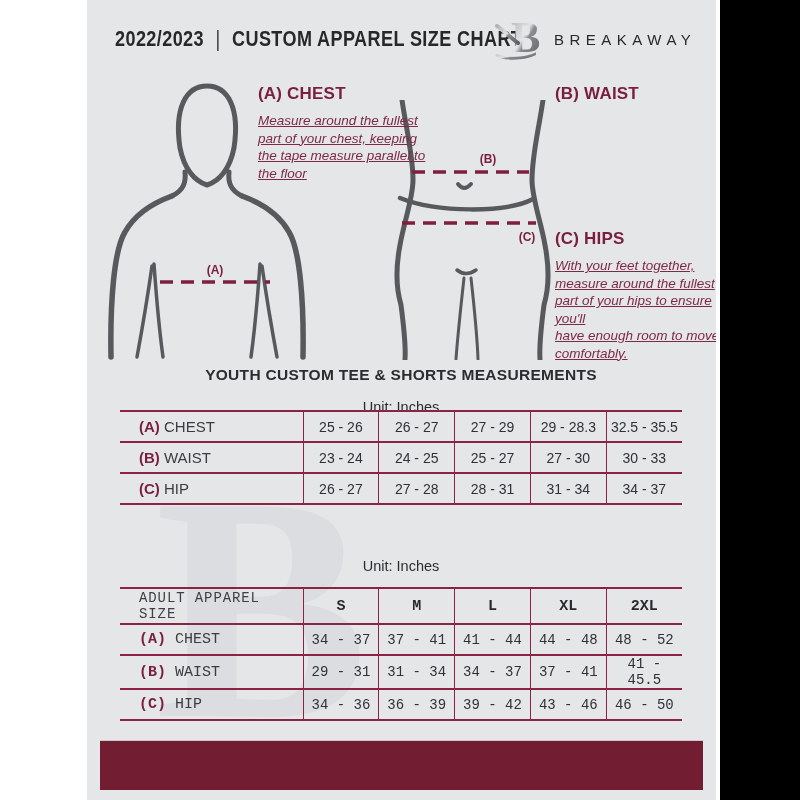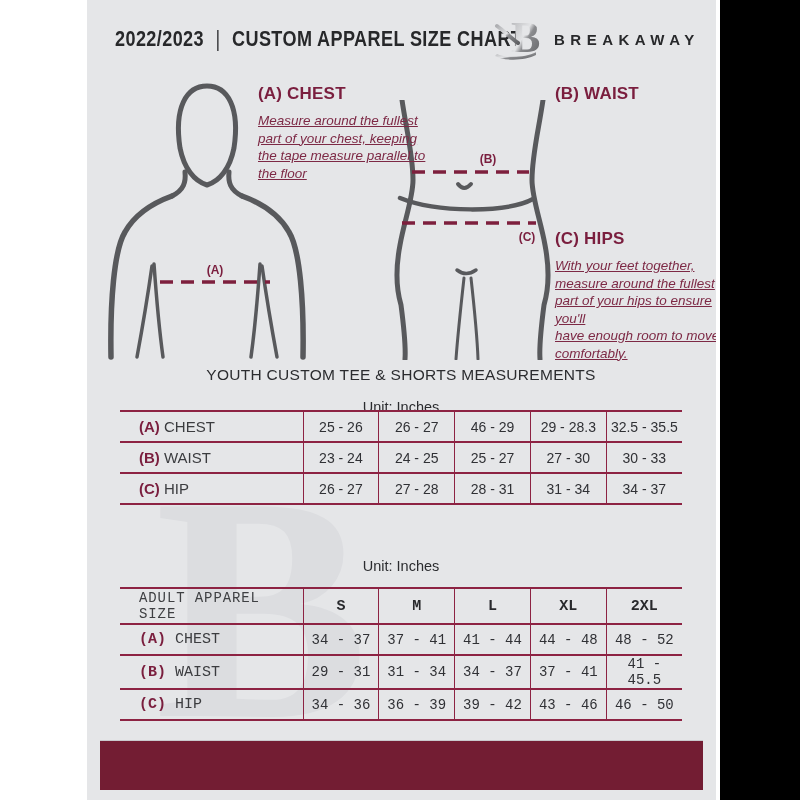--- a/index.html
+++ b/index.html
@@ -6,41 +6,41 @@
   .stage{position:relative;width:720px;height:800px;background:#ffffff;overflow:hidden;
          font-family:"Liberation Sans",sans-serif;}
   .page{position:absolute;left:87px;top:0;width:629px;height:800px;background:#e5e6e8;overflow:hidden;}
 
   
   .hdr-left{position:absolute;left:28px;top:26px;white-space:nowrap;color:#27282a;
             font-weight:bold;font-size:22px;transform:scaleX(.82);transform-origin:0 50%;
             letter-spacing:.5px;z-index:3;}
   .hdr-sep{margin:0 14px;font-weight:normal;color:#3a3b3d;}
   .logo{position:absolute;left:404px;top:12px;z-index:3;}
-  .brand{position:absolute;left:467px;top:31px;font-size:15px;font-weight:bold;
+  .brand{position:absolute;left:467px;top:31px;font-size:15px;font-weight:normal;
          letter-spacing:5.5px;color:#28292b;z-index:3;}
 
   
   .guide{position:absolute;z-index:2;}
   .guide-h{font-size:17px;font-weight:bold;color:#7a1e3e;letter-spacing:.2px;}
   .guide-p{font-size:13.5px;line-height:1.3;font-style:italic;color:#7d2945;margin-top:8px;
            white-space:pre-line;text-decoration:underline;}
   .g-chest{left:171px;top:84px;width:178px;}
   .g-waist{left:468px;top:84px;width:152px;}
   .g-hips{left:468px;top:229px;width:172px;}
   .fig{position:absolute;z-index:1;}
 
   
   .watermark{position:absolute;left:68px;top:448px;font-family:"Liberation Serif",serif;
              font-weight:bold;font-size:320px;line-height:1;color:#dcdde0;z-index:0;
              user-select:none;}
 
   
   .sec{position:absolute;left:33px;width:562px;text-align:center;z-index:2;}
-  .sec-title{font-size:15.5px;font-weight:normal;color:#2b2c2f;letter-spacing:.3px;}
+  .sec-title{font-size:15.5px;font-weight:bold;color:#2b2c2f;letter-spacing:.3px;}
   .sec-unit{font-size:14.5px;color:#2b2c2f;margin-top:15px;}
   table.size{position:absolute;left:33px;width:562px;border-collapse:collapse;
              table-layout:fixed;z-index:2;}
   table.size{border-top:2px solid #8d2343;border-bottom:2px solid #8d2343;}
   table.size td,table.size th{padding:0;vertical-align:middle;border-left:1.5px solid #8d2343;}
   table.size td:first-child,table.size th:first-child{border-left:none;}
   table.size tr.hrow{height:36px;}
   table.size tr.drow{height:31px;border-top:2px solid #8d2343;}
   .cell-sizehdr{text-align:left;padding-left:19px !important;font-weight:normal;
                 font-size:14px;letter-spacing:.9px;color:#3f4043;}
@@ -138,21 +138,21 @@
           <col>
           <col>
           <col>
           <col>
         </colgroup>
       <tbody>
       <tr class="drow">
         <td class="cell-label"><span class="pfx">(A)</span> <span>CHEST</span></td>
         <td class="cell-val">25 - 26</td>
         <td class="cell-val">26 - 27</td>
-        <td class="cell-val">46 - 29</td>
+        <td class="cell-val">27 - 29</td>
         <td class="cell-val">29 - 28.3</td>
         <td class="cell-val">32.5 - 35.5</td>
       </tr>
       <tr class="drow">
         <td class="cell-label"><span class="pfx">(B)</span> <span>WAIST</span></td>
         <td class="cell-val">23 - 24</td>
         <td class="cell-val">24 - 25</td>
         <td class="cell-val">25 - 27</td>
         <td class="cell-val">27 - 30</td>
         <td class="cell-val">30 - 33</td>

